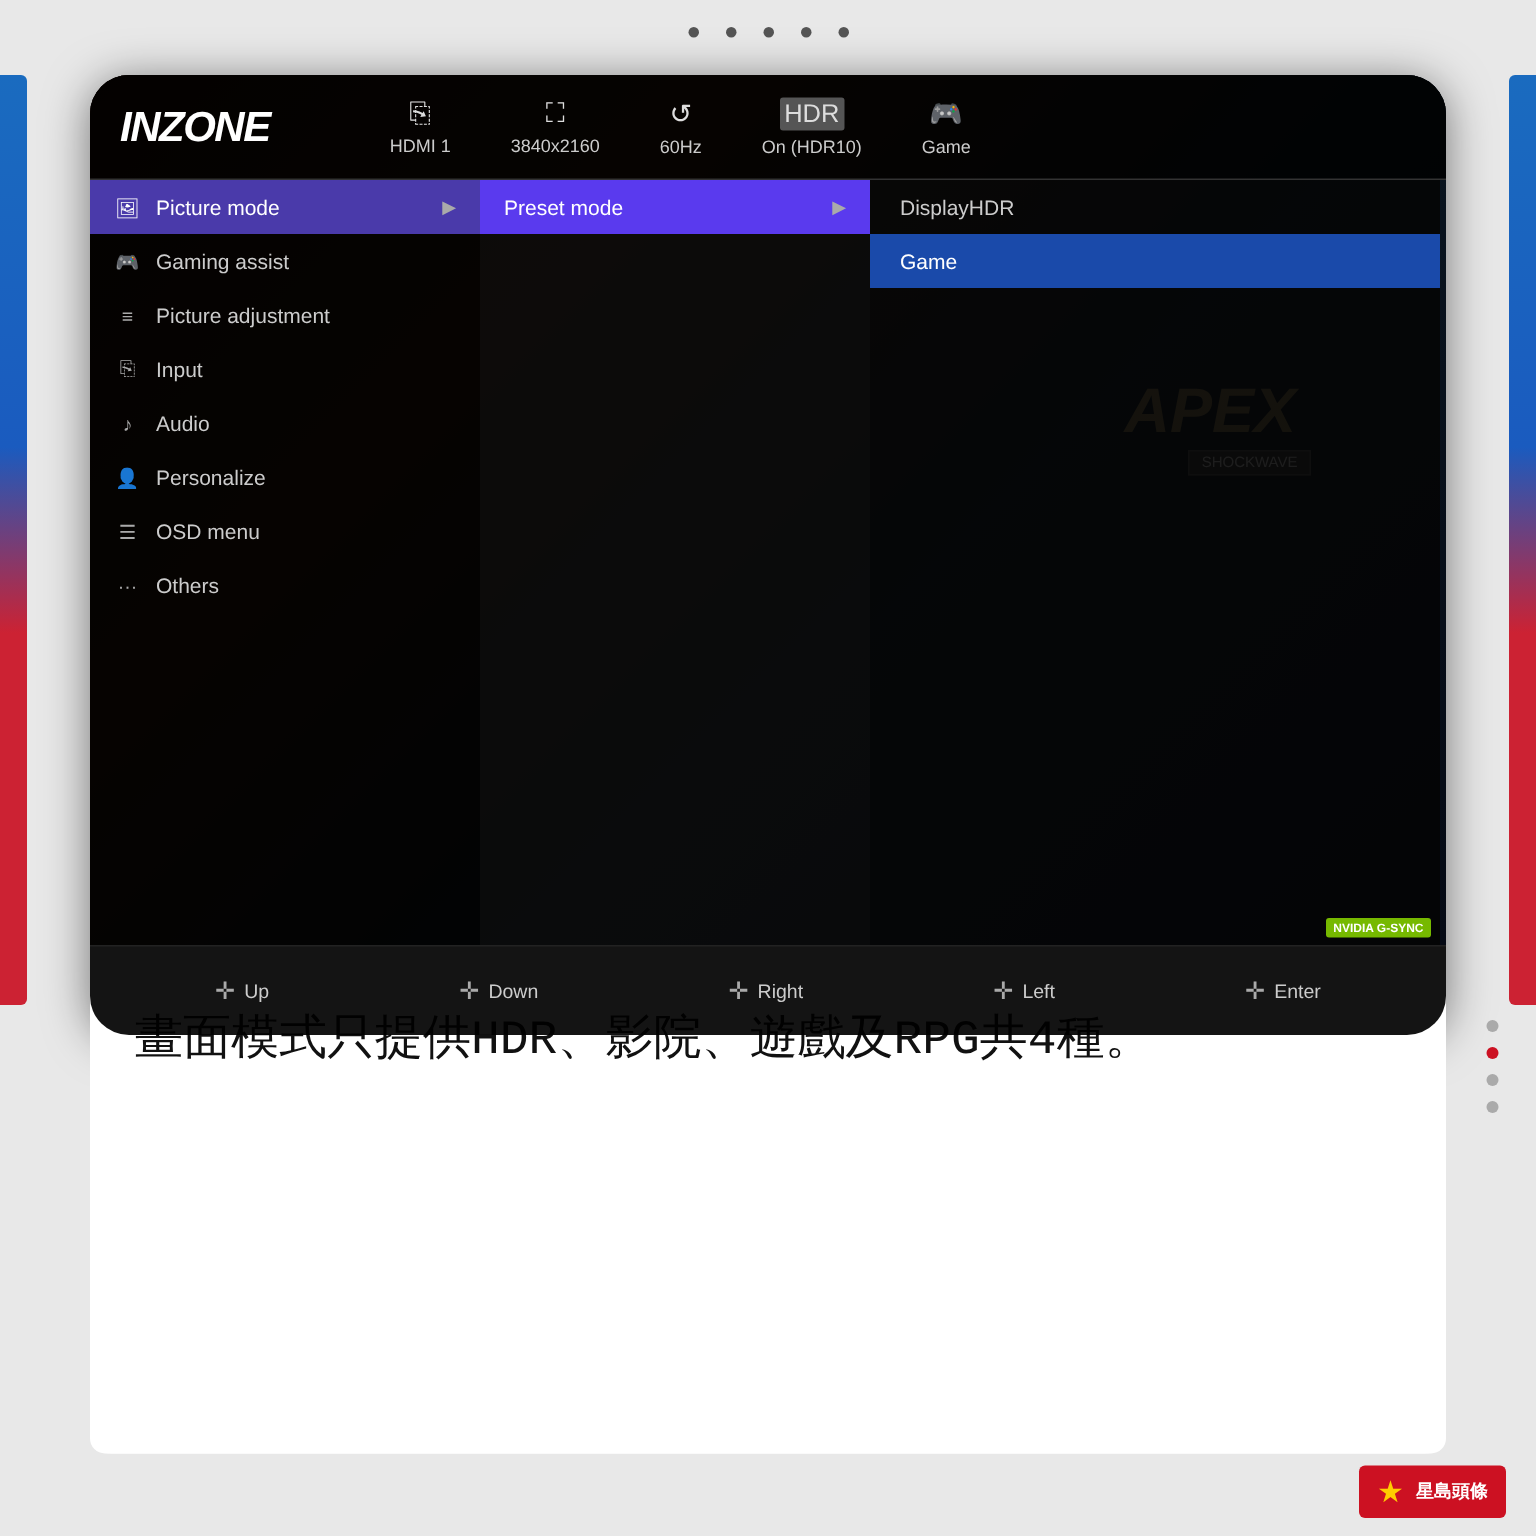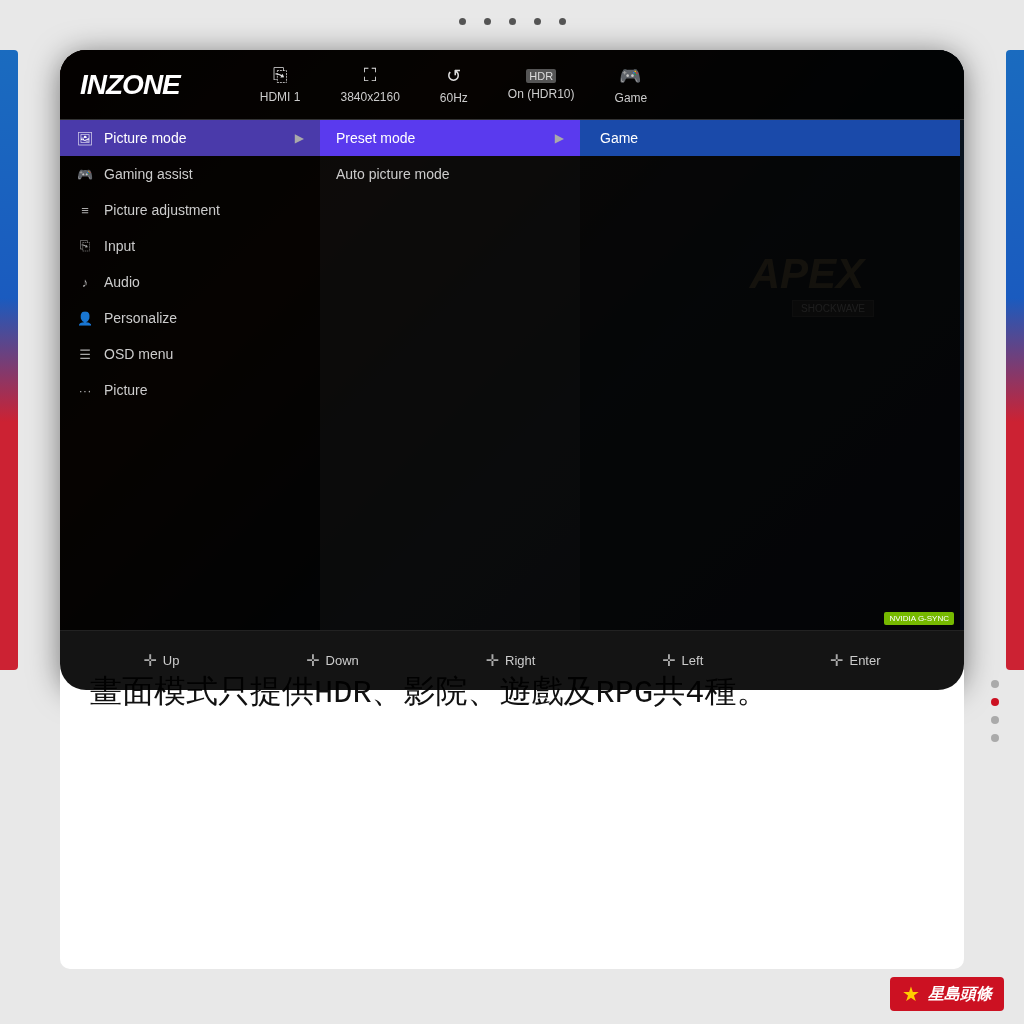--- a/index.html
+++ b/index.html
@@ -247,21 +247,21 @@
     .nvidia-badge {
       position: absolute;
       bottom: 65px;
       right: 10px;
       background: #76b900;
       color: white;
       font-size: 8px;
       padding: 2px 5px;
       border-radius: 2px;
       z-index: 15;
-      font-weight: normal;
+      font-weight: bold;
     }
 
     
     .game-thumbnail {
       position: absolute;
       bottom: 60px;
       left: 0;
       width: 120px;
       height: 90px;
       background: linear-gradient(180deg, #1a2a3a 0%, #0a1520 100%);
@@ -348,24 +348,23 @@
       gap: 8px;
     }
 
     .brand-star {
       color: #ffcc00;
       font-size: 20px;
     }
 
     .brand-name {
       color: white;
-      font-size: 16px;
+      font-size: 12px;
       font-weight: bold;
       font-family: '微軟正黑體', Arial, sans-serif;
-      font-style: italic;
     }
 
     
     .right-dots {
       position: absolute;
       right: 25px;
       top: 680px;
       display: flex;
       flex-direction: column;
       gap: 10px;
@@ -421,21 +420,21 @@
         </div>
         <div class="header-item">
           <span class="icon-sym">⛶</span>
           <span>3840x2160</span>
         </div>
         <div class="header-item">
           <span class="icon-sym">↺</span>
           <span>60Hz</span>
         </div>
         <div class="header-item">
-          <span class="icon-sym" style="font-size:11px;background:#555;padding:1px 3px;border-radius:2px;">HDR</span>
+          <span class="icon-sym" style="font-size:17px;background:#555;padding:1px 3px;border-radius:2px;">HDR</span>
           <span>On (HDR10)</span>
         </div>
         <div class="header-item">
           <span class="icon-sym">🎮</span>
           <span>Game</span>
         </div>
       </div>
     </div>
 
     <div class="osd-menu">
@@ -463,35 +462,35 @@
       <div class="menu-item">
         <span class="menu-icon">👤</span>
         <span>Personalize</span>
       </div>
       <div class="menu-item">
         <span class="menu-icon">☰</span>
         <span>OSD menu</span>
       </div>
       <div class="menu-item">
         <span class="menu-icon">···</span>
-        <span>Picture</span>
+        <span>Others</span>
       </div>
     </div>
 
     <div class="osd-submenu">
       <div class="submenu-item active">
         <span>Preset mode</span>
         <span class="arrow">▶</span>
       </div>
-      <div class="submenu-item">
-        <span>Auto picture mode</span>
-      </div>
     </div>
 
     <div class="osd-options">
+      <div class="option-item">
+        <span>DisplayHDR</span>
+      </div>
       <div class="option-item selected">
         <span>Game</span>
       </div>
     </div>
 
 
     <div class="osd-bottom-nav">
       <div class="nav-item">
         <span class="nav-icon">✛</span>
         <span>Up</span>

